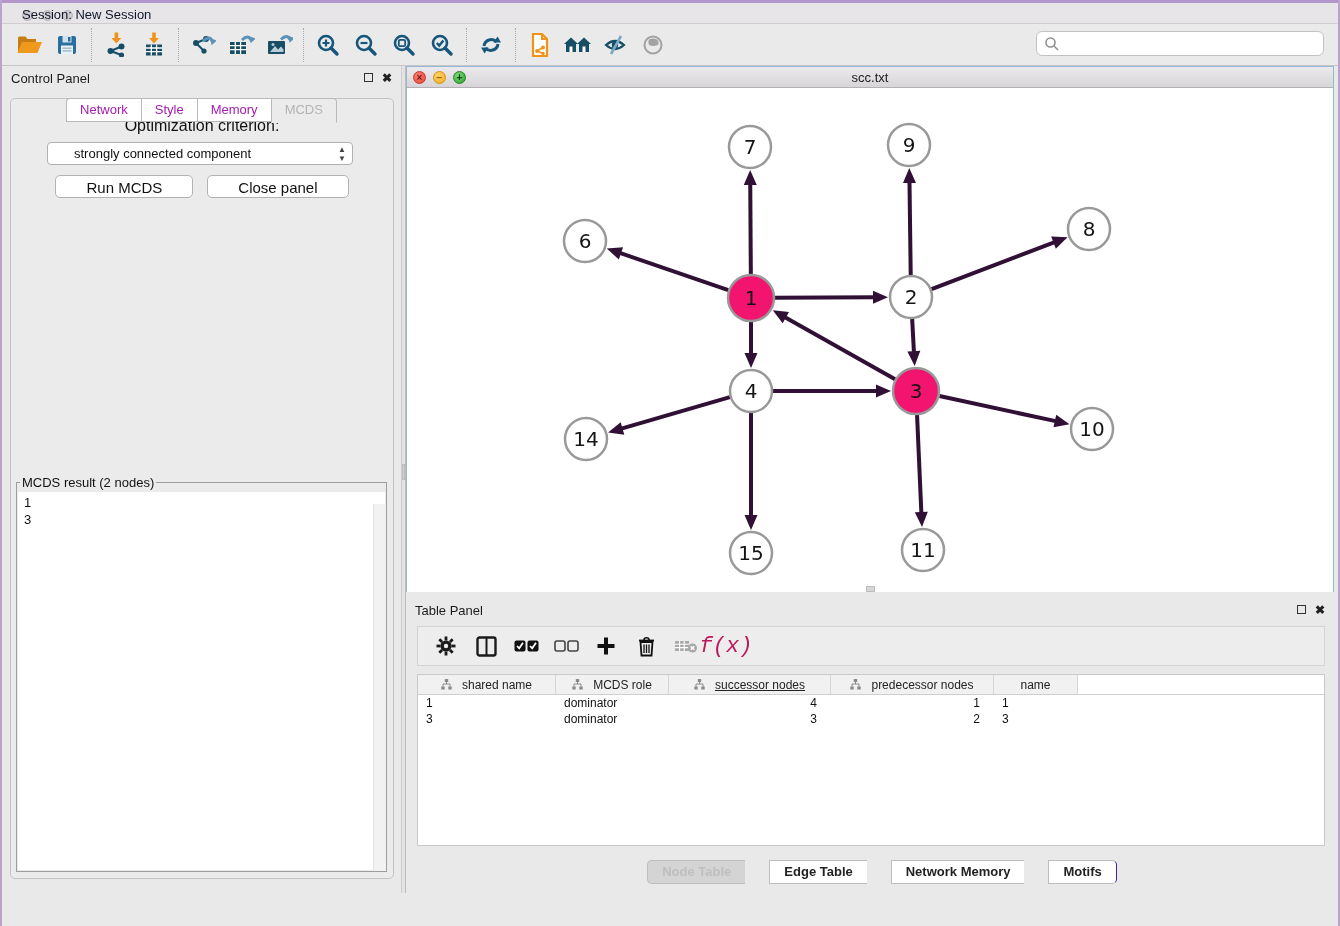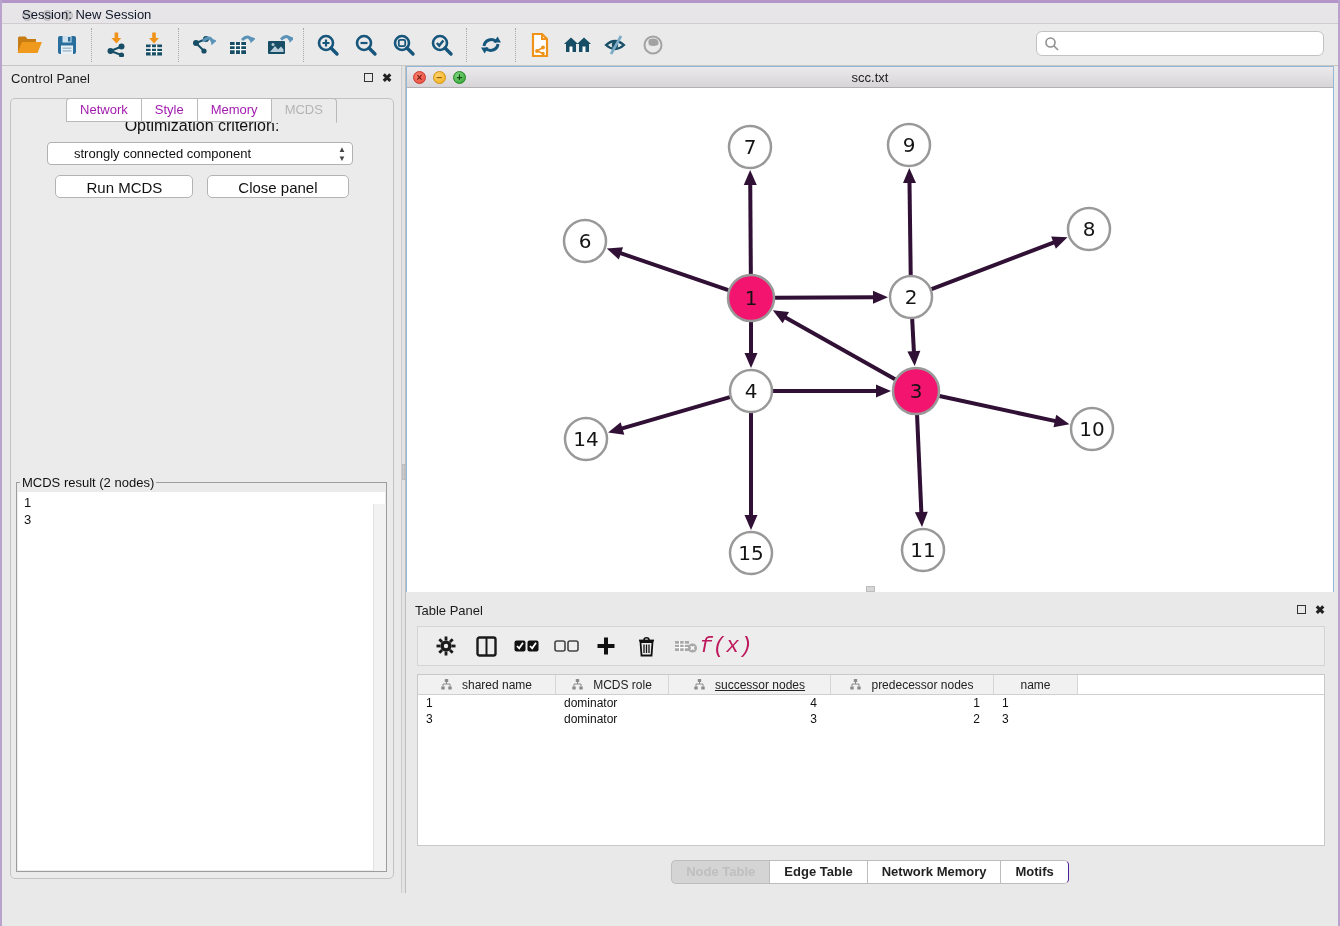--- a/index.html
+++ b/index.html
@@ -65,21 +65,21 @@
   .tp-toolbar { position:absolute; left:11px; right:9px; top:34px; height:40px; background:#ededed; border:1px solid #d4d4d4; display:flex; align-items:center; padding-left:10px; gap:4px; }
   .tp-btn { width:36px; height:32px; display:flex; align-items:center; justify-content:center; }
   .fx { font-family:Liberation Mono, monospace; font-style:italic; font-size:22px; color:#be185d; }
   .tp-table { position:absolute; left:11px; right:9px; top:82px; bottom:47px; background:#fff; border:1px solid #c9c9c9; overflow:hidden; }
   .tbl-header { display:flex; height:20px; border-bottom:1px solid #cfcfcf; background:#fff; }
   .th-cell { background:#f1f1f1; border-right:1px solid #d6d6d6; font-size:12px; color:#222; display:flex; align-items:center; justify-content:center; gap:10px; }
   .tbl-row { display:flex; height:16px; font-size:12px; color:#111; }
   .td-cell { padding:1px 8px 0; }
   .td-right { text-align:right; padding-right:14px; }
   .tp-tabs { position:absolute; bottom:9px; width:100%; display:flex; justify-content:center; }
-  .tp-tab { font-size:13px; font-weight:bold; padding:3px 14px 4px; background:#fff; border:1px solid #bdbdbd; border-right:none; color:#222; }
+  .tp-tab { font-size:13px; font-weight:bold; padding:3px 14px 4px; background:#fff; border:1px solid #bdbdbd; border-right:none; color:#222;margin-left:24px; }
   .tp-tab:first-child { border-radius:5px 0 0 5px; }
   .tp-tab:last-child { border-radius:0 5px 5px 0; border-right:1px solid #4c1d95; }
   .tp-tab.tp-active { background:#d4d4d4; color:#bfbfbf; }
 
   
   .statusbar { position:absolute; left:2px; top:893px; width:1336px; height:31px; background:#e9e9e9; border-top:1px solid #bdbdbd; }
   .sb-left-btn { position:absolute; left:10px; top:4px; width:29px; height:23px; background:#fdfdfd; border:1px solid #b9b9b9; display:flex; align-items:center; justify-content:center; }
   .memory-btn { position:absolute; right:11px; top:4px; height:23px; background:#fdfdfd; border:1px solid #b9b9b9; display:flex; align-items:center; gap:6px; padding:0 10px; font-size:12px; color:#111; }
   .mem-dot { width:11px; height:11px; border-radius:50%; }
 

